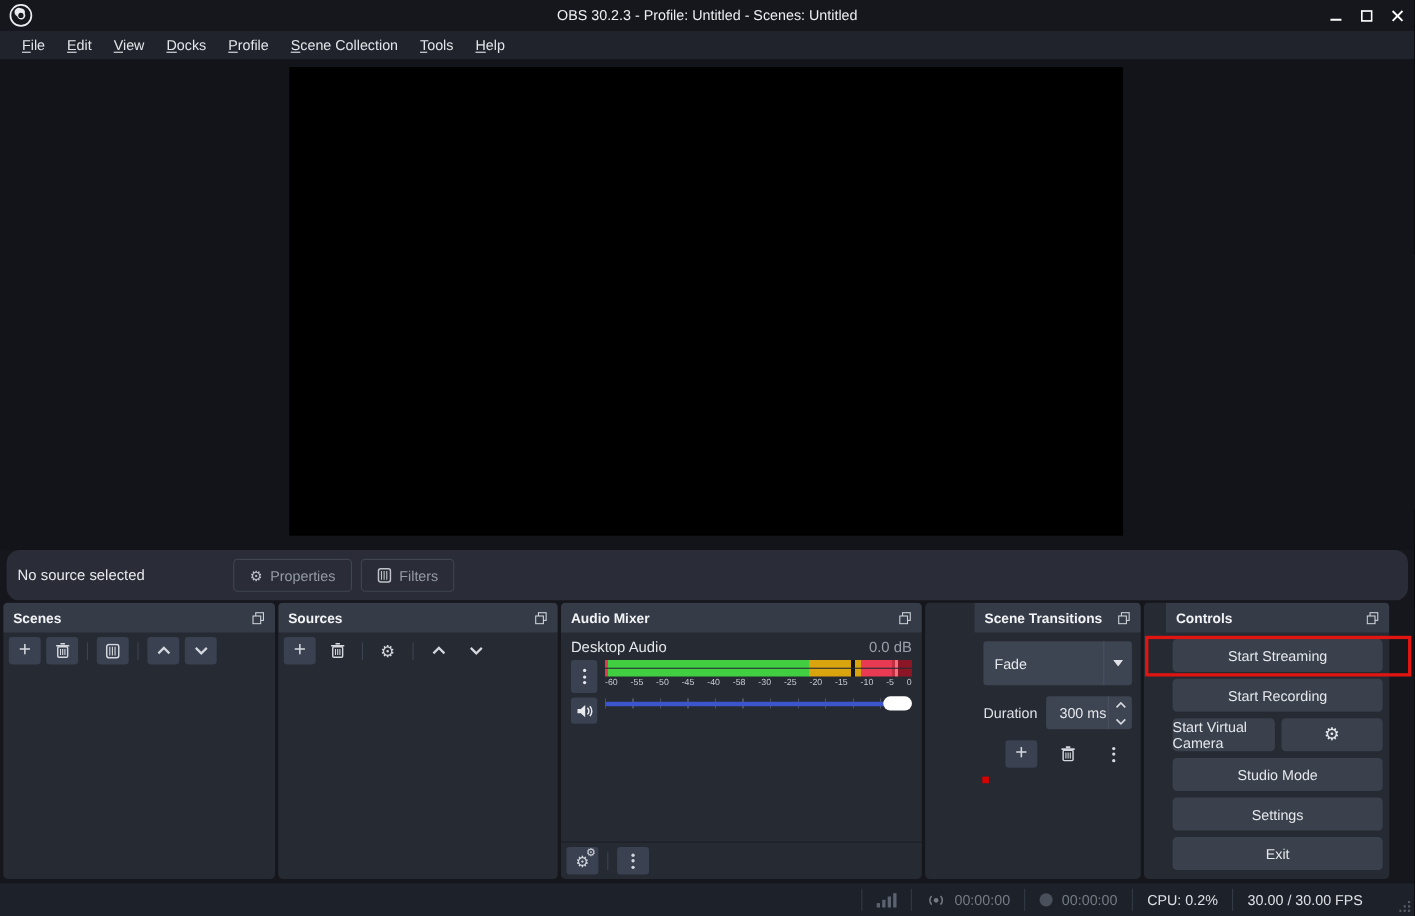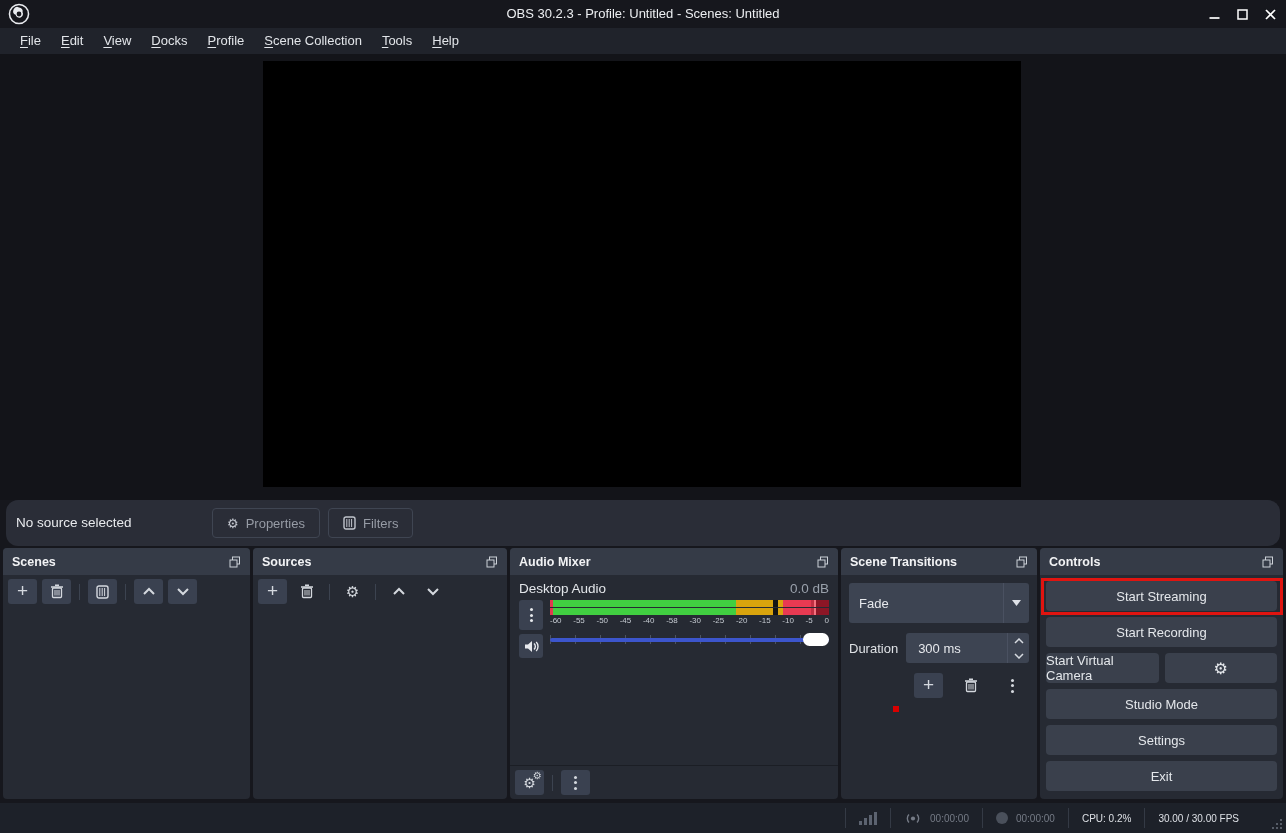--- a/index.html
+++ b/index.html
@@ -35,22 +35,22 @@
   .btn-outline .gi { color:#c0c4cc; }
   #btn-properties { left:206px; }
   #btn-filters { left:322px; }
   
   .docks { position:absolute; top:546px; left:0; width:1286px; height:257px; background:#16171d; }
   .panel { position:absolute; top:2px; bottom:4px; background:#262a33; border-radius:4px;
            display:flex; flex-direction:column; overflow:hidden; }
   #panel-scenes { left:3px; width:247px; }
   #panel-sources { left:253px; width:254px; }
   #panel-mixer { left:510px; width:328px; }
-  #panel-transitions { left:841px; width:196px; }
-  #panel-controls { left:1040px; width:243px; }
+  #panel-transitions { left:841px; width:196px;padding-left:45px; }
+  #panel-controls { left:1040px; width:223px;padding-left:20px; }
   .panel-header { height:27px; background:#353b47; display:flex; align-items:center;
                   padding:0 9px; font-size:12.5px; font-weight:bold; color:#f2f3f5; flex:none; }
   .dock-icon { margin-left:auto; color:#ccd1d8; display:flex; }
   .panel-body { flex:1; display:flex; flex-direction:column; position:relative; }
   .panel-list { flex:1; border-bottom:1px solid #1b1e25; padding:4px; }
   .panel-toolbar { height:33px; display:flex; align-items:center; padding:0 5px; gap:5px; flex:none; }
   .tool-btn { min-width:29px; height:25px; border-radius:3px; display:flex; align-items:center;
               justify-content:center; color:#d4d8de; background:transparent; }
   .tool-btn.raised { background:#3a4150; }
   .plus { font-size:19px; font-weight:400; line-height:1; margin-top:-2px; }
@@ -113,21 +113,21 @@
   .vc-row .ctrl-btn { flex:1; }
   .vc-gear { width:36px; flex:none; }
   
   .annotation-box { position:absolute; left:1041px; top:578px; width:242px; height:37px;
                     border:3px solid #e01410; pointer-events:none; }
   .red-dot { position:absolute; left:893px; top:706px; width:6px; height:6px; background:#d90000; }
   
   .statusbar { position:absolute; left:0; right:0; bottom:0; height:30px; background:#1d2129;
                display:flex; align-items:center; justify-content:flex-end; padding-right:34px; }
   .sb-cell { height:20px; display:flex; align-items:center; gap:8px; padding:0 13px;
-             border-left:1px solid #343a45; color:#757b86; font-size:10px; }
+             border-left:1px solid #343a45; color:#757b86; font-size:13px; }
   .sb-white { color:#dde0e5; }
   .bars { display:flex; align-items:flex-end; gap:2px; height:13px; }
   .bars i { width:3px; background:#5c6370; }
   .bars i:nth-child(1){height:4px}.bars i:nth-child(2){height:7px}
   .bars i:nth-child(3){height:10px}.bars i:nth-child(4){height:13px}
   .rec-dot { width:12px; height:12px; border-radius:50%; background:#4a505b; }
   .grip { position:absolute; right:3px; bottom:3px; }
 </style>
 </head>
 <body>

